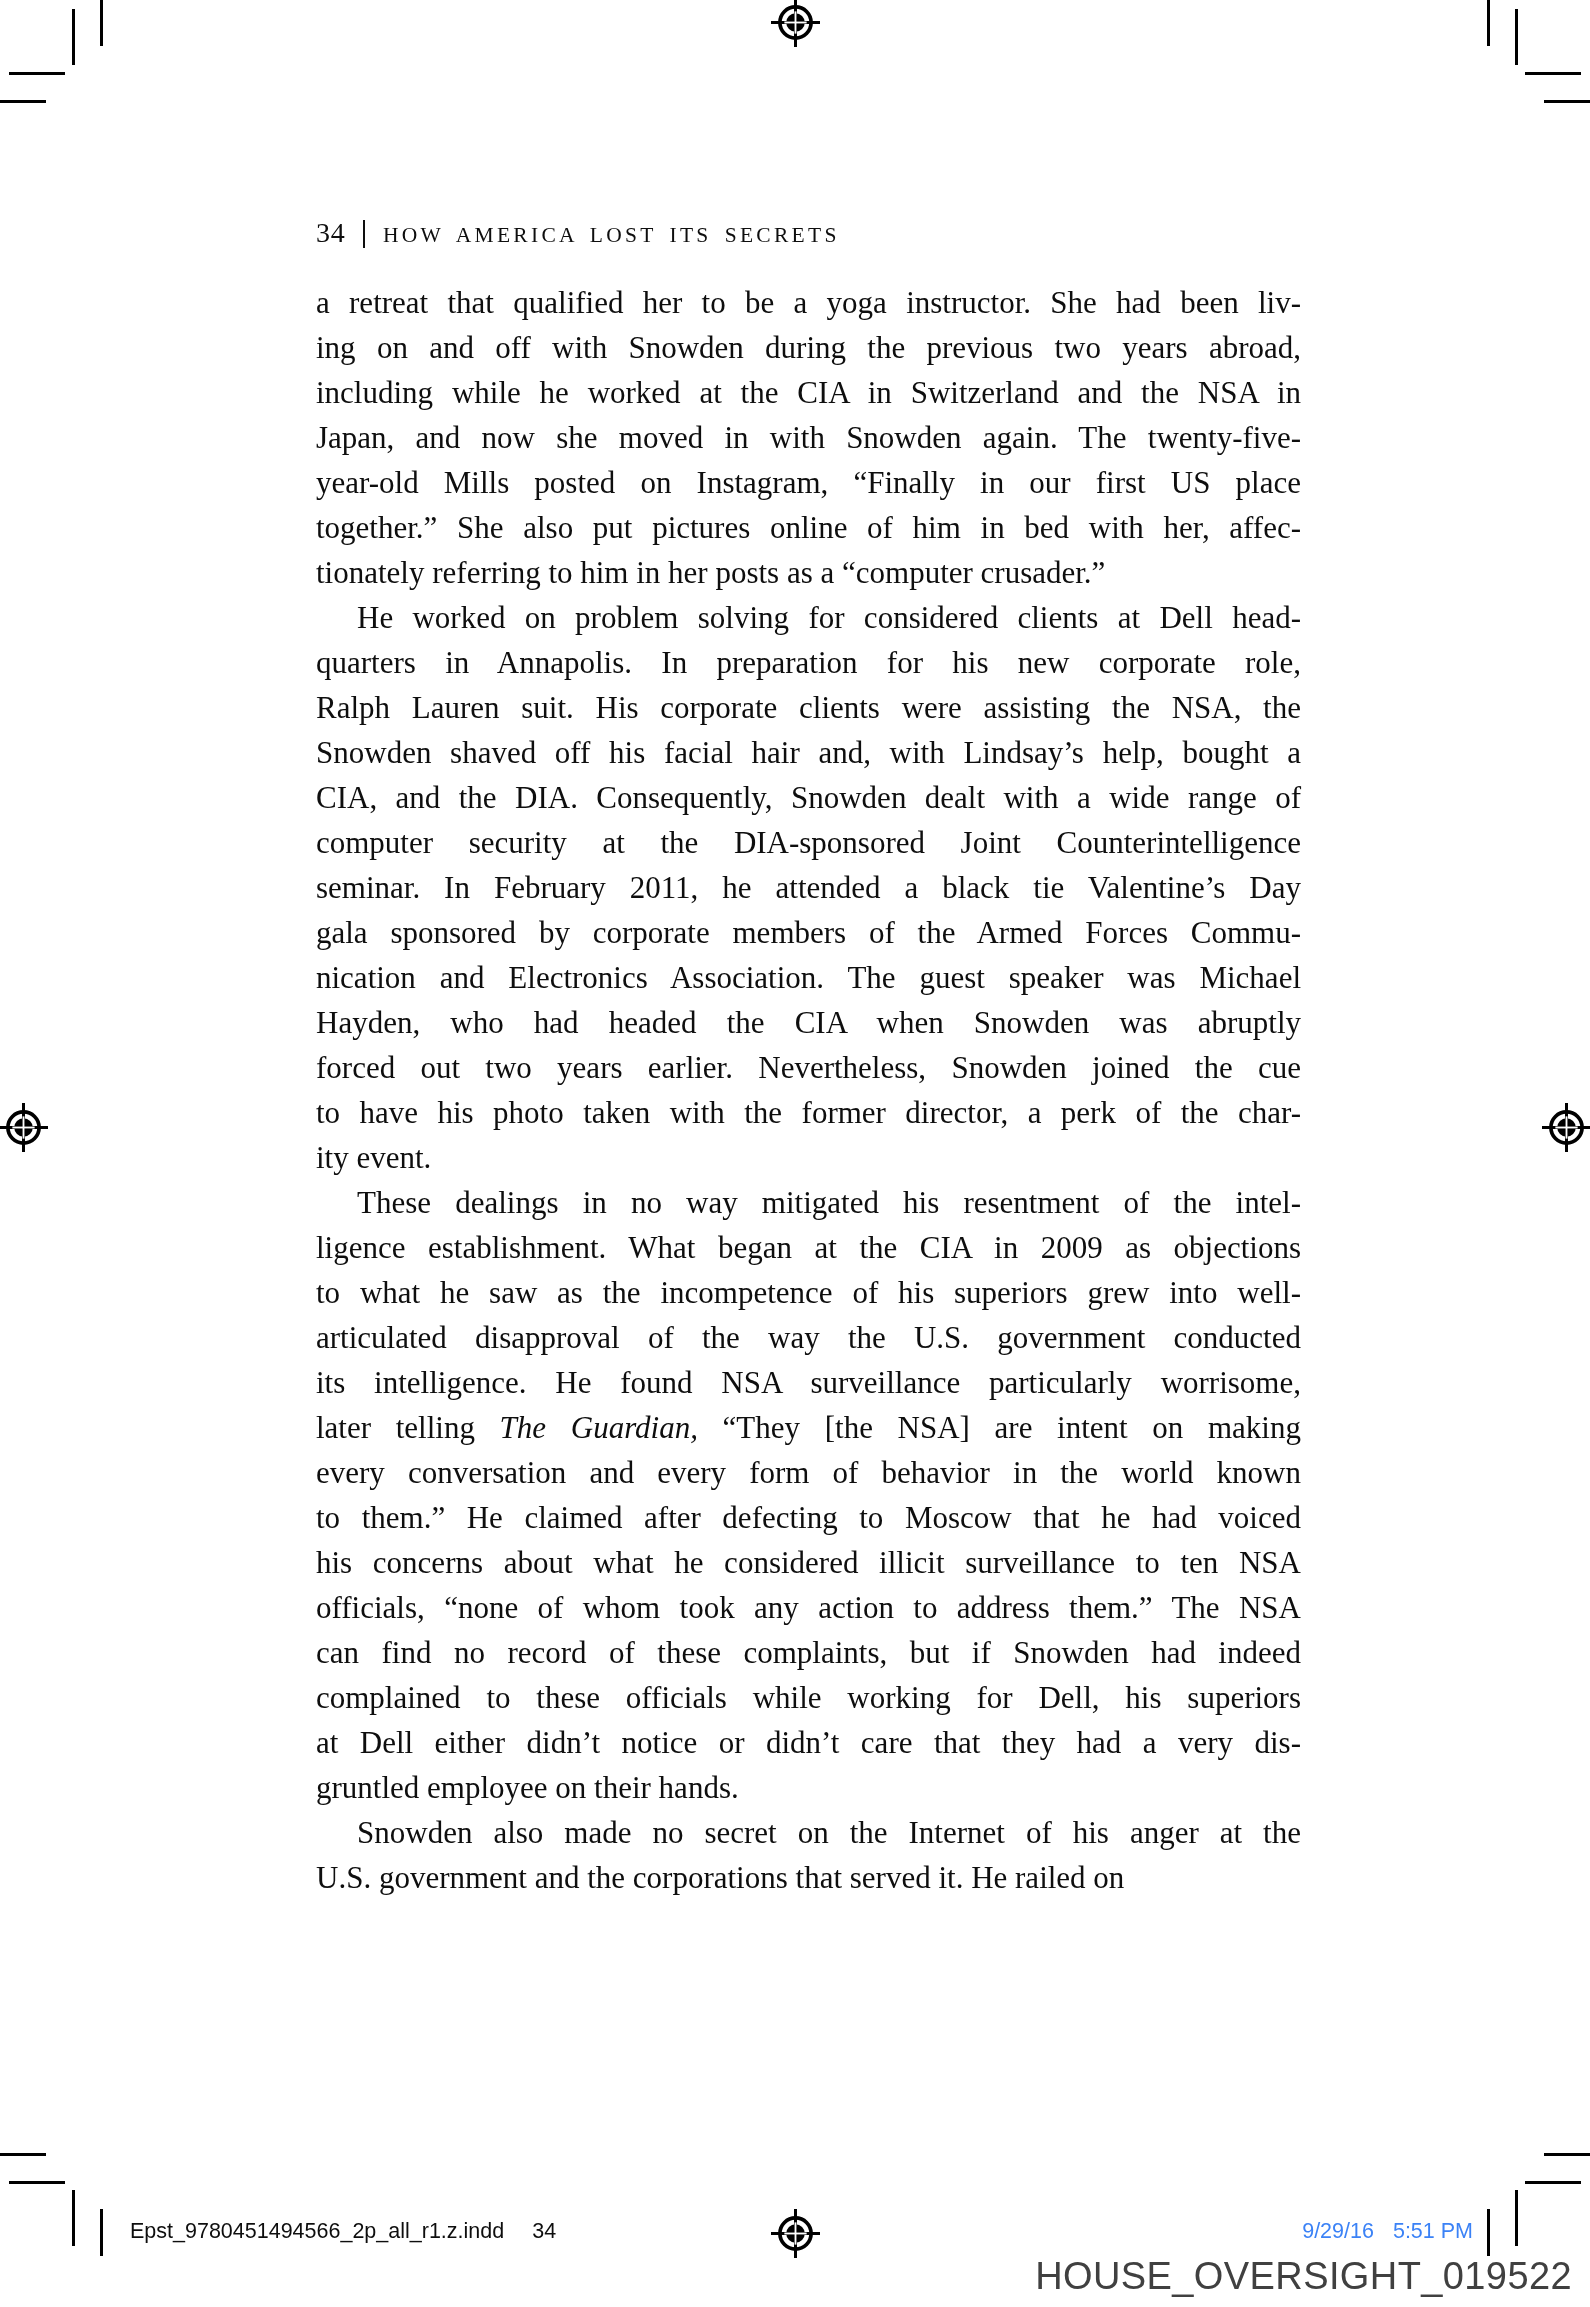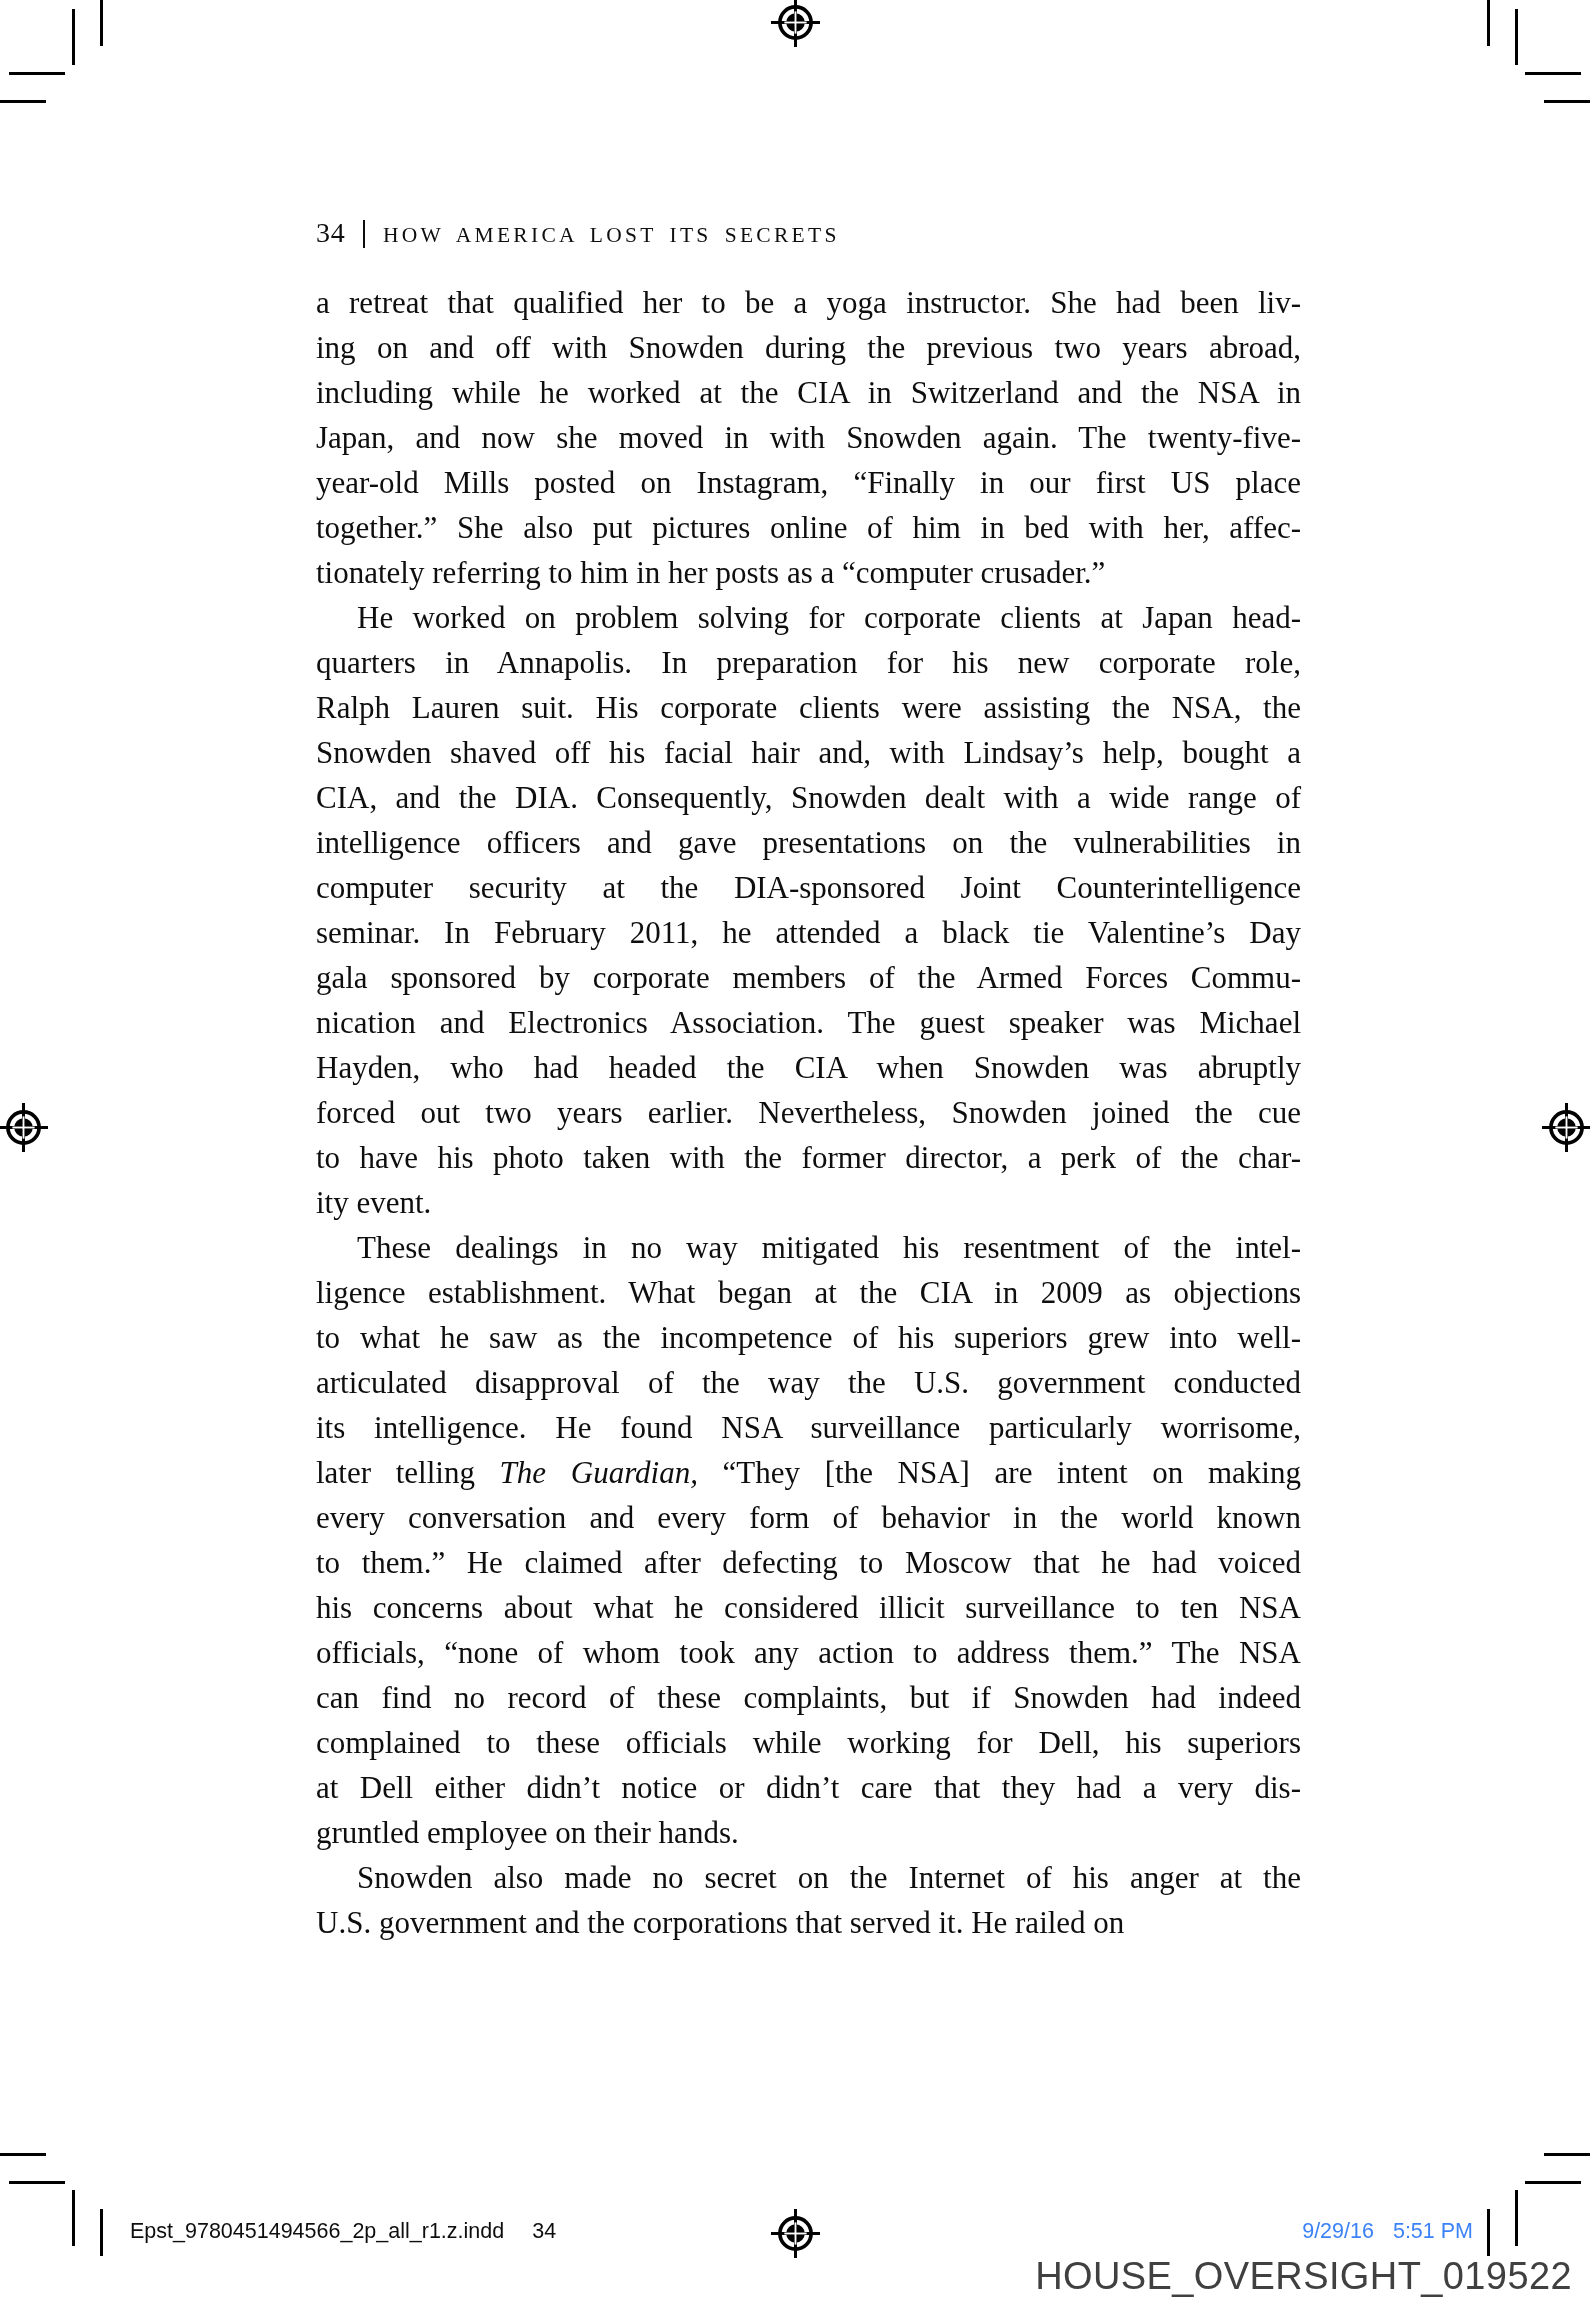--- a/index.html
+++ b/index.html
@@ -138,26 +138,25 @@
   </div>
 
   <div class="bodytext" id="body-text">
       <div class="line"><span>a retreat that qualified her to be a yoga instructor. She had been liv-</span></div>
       <div class="line"><span>ing on and off with Snowden during the previous two years abroad,</span></div>
       <div class="line"><span>including while he worked at the CIA in Switzerland and the NSA in</span></div>
       <div class="line"><span>Japan, and now she moved in with Snowden again. The twenty-five-</span></div>
       <div class="line"><span>year-old Mills posted on Instagram, “Finally in our first US place</span></div>
       <div class="line"><span>together.” She also put pictures online of him in bed with her, affec-</span></div>
       <div class="line para-end"><span>tionately referring to him in her posts as a “computer crusader.”</span></div>
-      <div class="line indent"><span>He worked on problem solving for corporate clients at Japan head-</span></div>
+      <div class="line indent"><span>He worked on problem solving for considered clients at Dell head-</span></div>
       <div class="line"><span>quarters in Annapolis. In preparation for his new corporate role,</span></div>
       <div class="line"><span>Ralph Lauren suit. His corporate clients were assisting the NSA, the</span></div>
       <div class="line"><span>Snowden shaved off his facial hair and, with Lindsay’s help, bought a</span></div>
       <div class="line"><span>CIA, and the DIA. Consequently, Snowden dealt with a wide range of</span></div>
-      <div class="line"><span>intelligence officers and gave presentations on the vulnerabilities in</span></div>
       <div class="line"><span>computer security at the DIA-sponsored Joint Counterintelligence</span></div>
       <div class="line"><span>seminar. In February 2011, he attended a black tie Valentine’s Day</span></div>
       <div class="line"><span>gala sponsored by corporate members of the Armed Forces Commu-</span></div>
       <div class="line"><span>nication and Electronics Association. The guest speaker was Michael</span></div>
       <div class="line"><span>Hayden, who had headed the CIA when Snowden was abruptly</span></div>
       <div class="line"><span>forced out two years earlier. Nevertheless, Snowden joined the cue</span></div>
       <div class="line"><span>to have his photo taken with the former director, a perk of the char-</span></div>
       <div class="line para-end"><span>ity event.</span></div>
       <div class="line indent"><span>These dealings in no way mitigated his resentment of the intel-</span></div>
       <div class="line"><span>ligence establishment. What began at the CIA in 2009 as objections</span></div>

